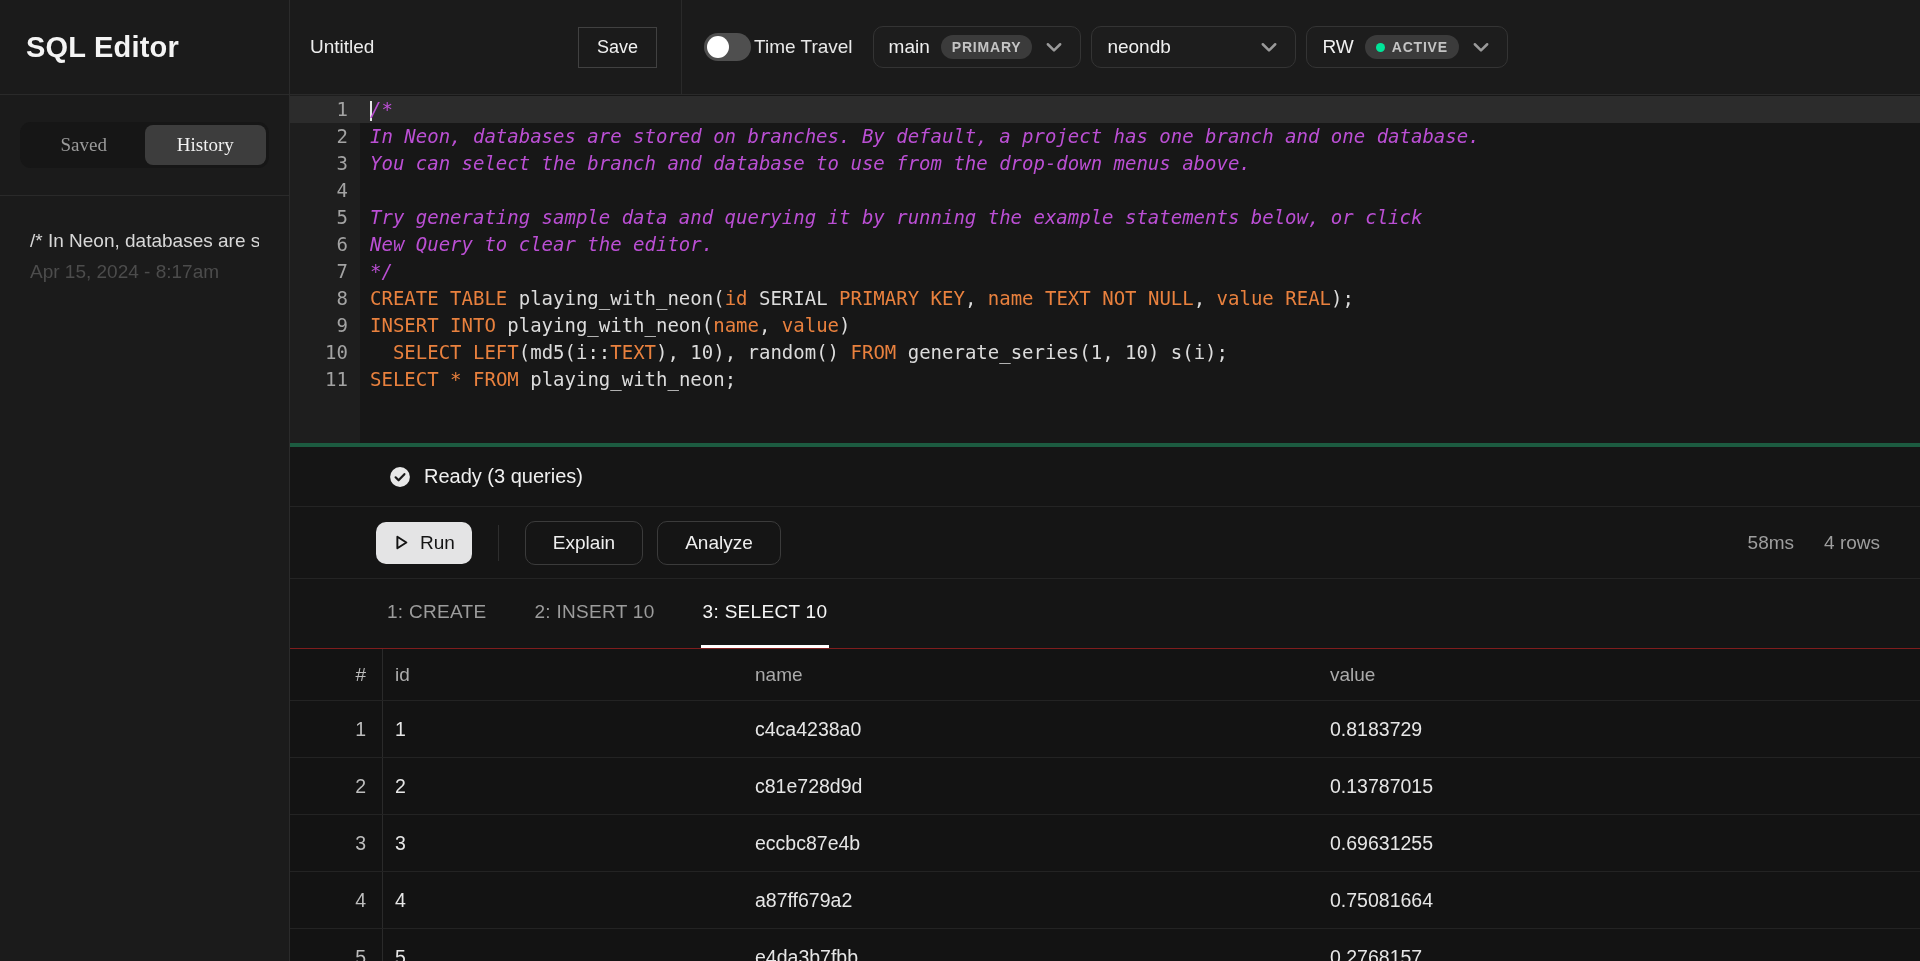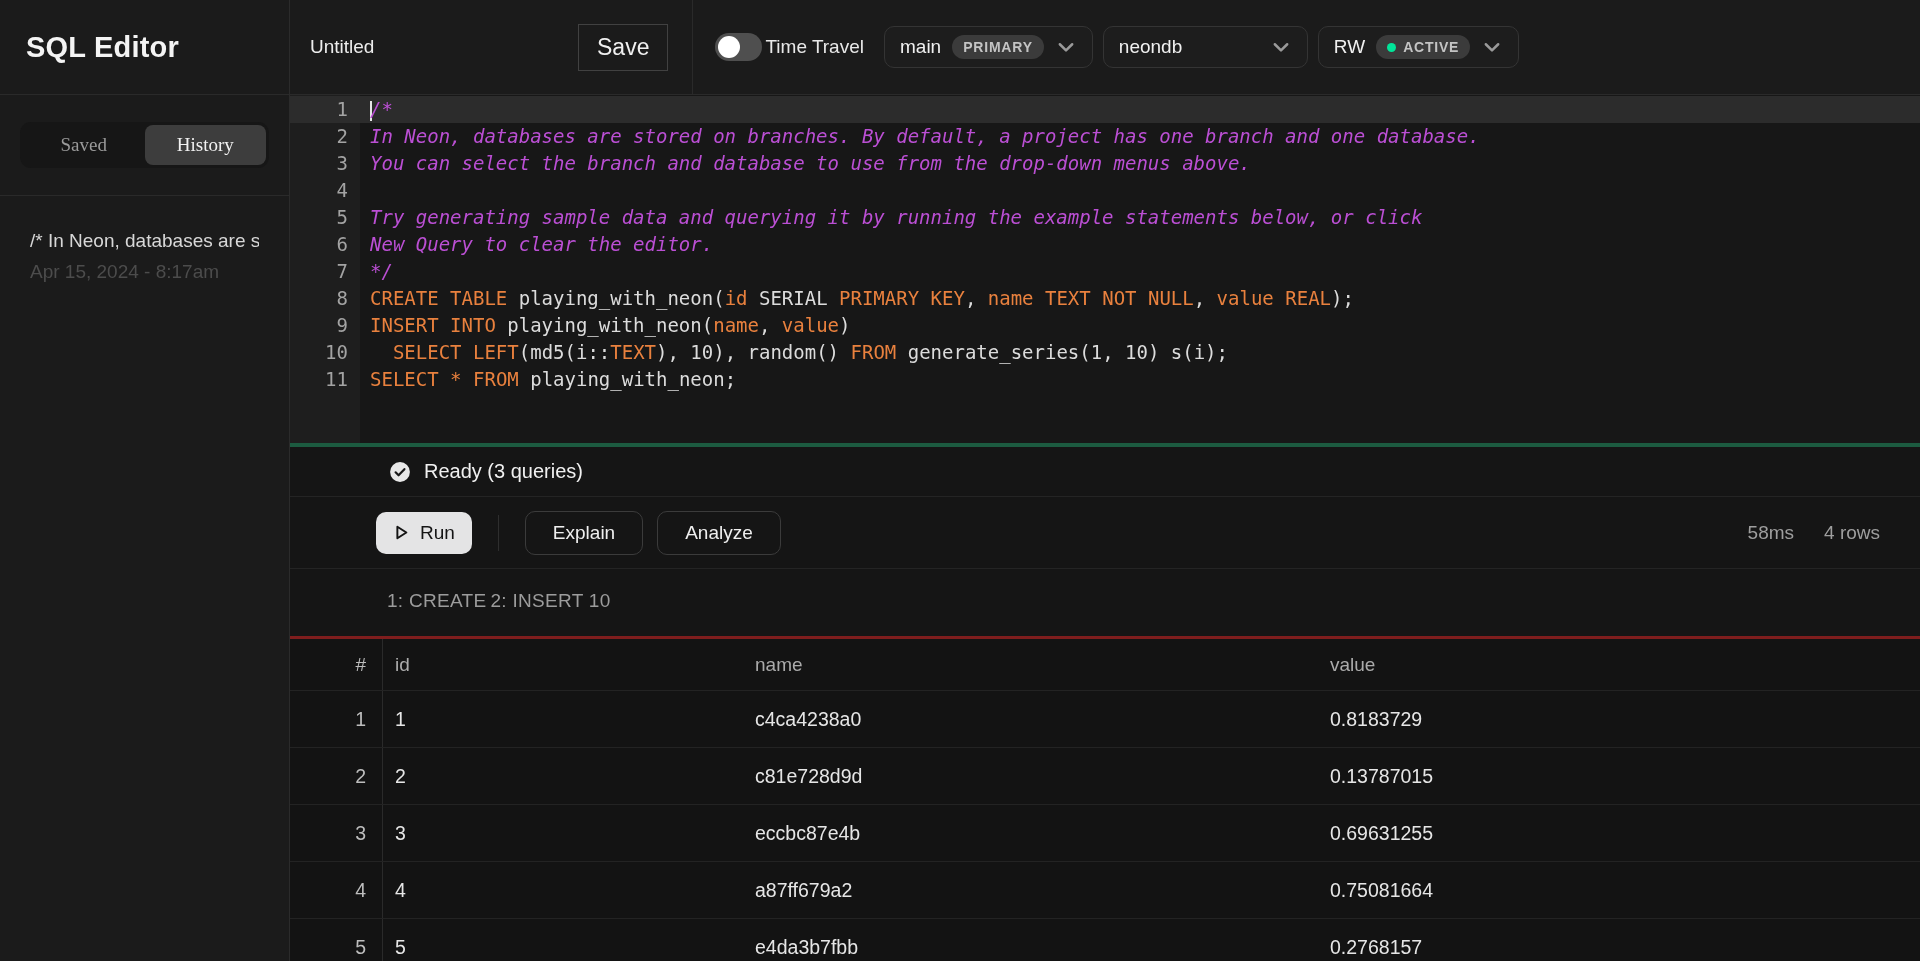--- a/index.html
+++ b/index.html
@@ -24,21 +24,21 @@
   .history-item-title{font-size:19px;color:#d8d8d8;margin-bottom:9px;white-space:nowrap;overflow:hidden}
   .history-item-time{font-size:19px;color:#4c4c4c}
 
   
   .main{flex:1;display:flex;flex-direction:column;min-width:0;background:#151515}
 
   
   .topbar{flex:none;height:95px;background:#1b1b1b;border-bottom:1px solid #2a2a2a;display:flex;align-items:center;padding-left:20px}
   .query-name{width:268px;font-size:19px;color:#ededed;flex:none;cursor:text}
   .btn{font-family:inherit;cursor:pointer}
-  .btn-save{flex:none;background:transparent;border:1px solid #414141;border-radius:0;color:#f0f0f0;font-size:23px;padding:9px 18px;margin-right:24px}
+  .btn-save{flex:none;background:transparent;border:1px solid #414141;border-radius:0;color:#f0f0f0;font-size:18px;padding:9px 18px;margin-right:24px}
   .topbar-vdiv{flex:none;width:1px;align-self:stretch;background:#2a2a2a;margin-right:22px}
   .toggle-group{flex:none;display:flex;align-items:center;gap:3px;margin-right:20px;cursor:pointer}
   .toggle{width:47px;height:28px;border-radius:14px;background:#4f4f4f;position:relative}
   .toggle-knob{position:absolute;left:3px;top:3px;width:22px;height:22px;border-radius:50%;background:#ffffff}
   .toggle-label{font-size:19px;color:#e8e8e8}
   .dd{flex:none;display:flex;align-items:center;gap:11px;height:42px;padding:0 15px;border:1px solid #343434;border-radius:10px;background:#1d1d1d;margin-right:10px;font-size:19px;color:#f0f0f0;cursor:pointer}
   .dd-db{width:205px;justify-content:space-between}
   .badge{background:#3b3b3b;border-radius:999px;padding:4px 11px;font-size:14px;font-weight:600;letter-spacing:.8px;color:#c4c4c4;display:flex;align-items:center;gap:7px}
   .dot{width:9px;height:9px;border-radius:50%;background:var(--dot)}
   .chev{flex:none}
@@ -50,33 +50,33 @@
   .cl.active{background:#2c2c2c}
   .ln{flex:none;width:70px;text-align:right;padding-right:12px;color:#a3a3a3}
   .lc{flex:1;white-space:pre;padding-left:10px;color:var(--plain)}
   .tok-c{color:var(--cm);font-style:italic}
   .tok-k{color:var(--kw)}
   .tok-p{color:var(--plain)}
   .cursor{display:inline-block;width:2px;height:20px;background:#e6e6e6;vertical-align:middle;margin-right:-2px}
   .green-rule{flex:none;height:4px;background:var(--green-rule)}
 
   
-  .status-row{flex:none;height:50px;display:flex;align-items:center;gap:13px;padding-left:99px;border-bottom:1px solid #242424;background:#151515}
+  .status-row{flex:none;height:60px;display:flex;align-items:center;gap:13px;padding-left:99px;border-bottom:1px solid #242424;background:#151515}
   .status-text{font-size:20px;color:#f0f0f0}
 
   
   .actions-row{flex:none;height:72px;display:flex;align-items:center;padding:0 40px 0 86px;border-bottom:1px solid #242424;background:#151515}
   .btn-run{display:flex;align-items:center;gap:10px;background:#e4e4e5;color:#151515;border:none;border-radius:10px;font-size:19px;font-weight:500;padding:10px 17px}
   .actions-vdiv{width:1px;height:36px;background:#2e2e2e;margin:0 26px}
   .btn-ghost{background:transparent;border:1px solid #3b3b3b;border-radius:10px;color:#efefef;font-size:19px;padding:10px 27px;margin-right:14px}
   .actions-spacer{flex:1}
   .metric{font-size:19px;color:#9e9e9e;margin-left:30px}
 
   
-  .result-tabs{flex:none;height:70px;display:flex;padding-left:95px;border-bottom:3px solid #7f1d1d;background:#151515}
+  .result-tabs{flex:none;height:70px;display:flex;gap:44px;padding-left:95px;border-bottom:1px solid #7f1d1d;background:#151515}
   .rtab{display:flex;align-items:center;background:transparent;border:none;border-bottom:3px solid transparent;color:#9c9c9c;font-size:19px;letter-spacing:.3px;padding:0 2px}
   .rtab.active{color:#f7f7f7;border-bottom-color:var(--underline)}
 
   
   .results{flex:1;overflow:hidden;background:#131313}
   .trow{display:grid;grid-template-columns:93px 360px 575px 1fr;align-items:stretch;height:57px;border-bottom:1px solid #232323;font-size:19.5px;color:#e6e6e6}
   .trow.thead{height:52px;color:#ababab;font-size:19px}
   .tcell{display:flex;align-items:center;padding-left:12px;white-space:nowrap;overflow:hidden}
   .tcell.c0{justify-content:flex-end;padding:0 16px 0 0;border-right:1px solid #2a2a2a;color:#bdbdbd}
 </style>
@@ -214,20 +214,21 @@
       <button class="btn btn-ghost">Explain</button>
       <button class="btn btn-ghost">Analyze</button>
       <div class="actions-spacer"></div>
       <span class="metric">58ms</span>
       <span class="metric">4 rows</span>
     </div>
 
     <div class="result-tabs">
         <button class="rtab">1: CREATE</button>
         <button class="rtab">2: INSERT 10</button>
+        <button class="rtab active">3: SELECT 10</button>
       </div>
 
     <div class="results">
         <div class="trow thead">
           <div class="tcell c0">#</div>
           <div class="tcell c1">id</div>
           <div class="tcell c2">name</div>
           <div class="tcell c3">value</div>
         </div>
         <div class="trow">

